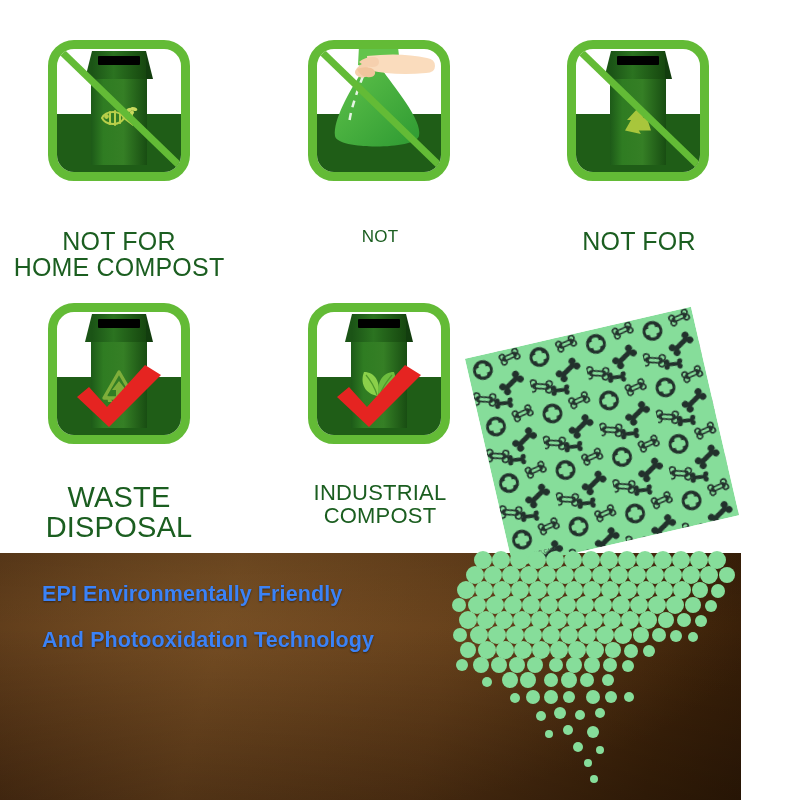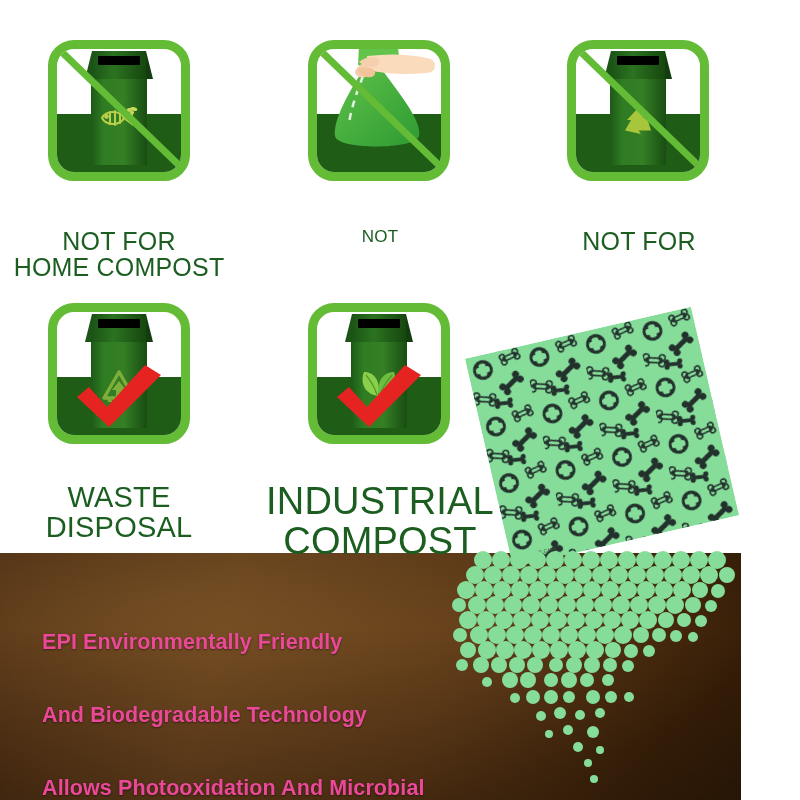--- a/index.html
+++ b/index.html
@@ -102,28 +102,27 @@
     transform-origin:50% 50%;
     z-index:4;
   }
 
   
   #dots{position:absolute;left:0;top:0;width:800px;height:800px;z-index:5;pointer-events:none;}
 
   
   #soil-text{position:absolute;left:42px;top:582px;z-index:6;}
   #soil-text .line{
-    color:#ec4899;
+    color:#3b82f6;
     font-family:"Liberation Sans", sans-serif;
     font-size:21.5px;font-weight:bold;
     letter-spacing:.1px;
     margin-bottom:21px;
     white-space:nowrap;
     text-shadow:0 1px 2px rgba(0,0,0,.45);
-    margin-top:48px;
   }
 </style>
 </head>
 <body>
 
 <div id="stage">
 
   <div id="top-panel"></div>
   <div id="soil-panel"></div>
 
@@ -283,21 +282,21 @@
           </div>
         </div>
       </div>
       <div class="check">
         <svg width="92" height="66" viewBox="0 0 92 66">
           <path d="M4 34 L16 24 L34 44 L72 2 L88 12 L36 64 Z" fill="#e52421"></path>
         </svg>
       </div>
     </div>
   </div>
-  <div class="caption" style="left:250px;top:482px;font-size:38px;">
+  <div class="caption" style="left:250px;top:482px;font-size:22px;">
     <span class="l">INDUSTRIAL</span>
     <span class="l">COMPOST</span>
   </div>
 
   <div id="product-bag">
     <svg width="232" height="214" viewBox="0 0 232 214">
       <defs>
         <pattern id="bones" width="58" height="58" patternUnits="userSpaceOnUse">
           <rect width="58" height="58" fill="#86dd9a"></rect>
 
@@ -511,17 +510,16 @@
         <circle cx="588" cy="763" r="4"></circle>
       </g>
       <g>
         <circle cx="594" cy="779" r="4"></circle>
       </g>
     </g>
   </svg>
 
   <div id="soil-text">
     <div class="line">EPI Environmentally Friendly</div>
-    <div class="line">And Biodegradable Technology</div>
-    <div class="line">Allows Photooxidation And Microbial</div>
+    <div class="line">And Photooxidation Technology</div>
   </div>
 
 </div>
 
 </body></html>

